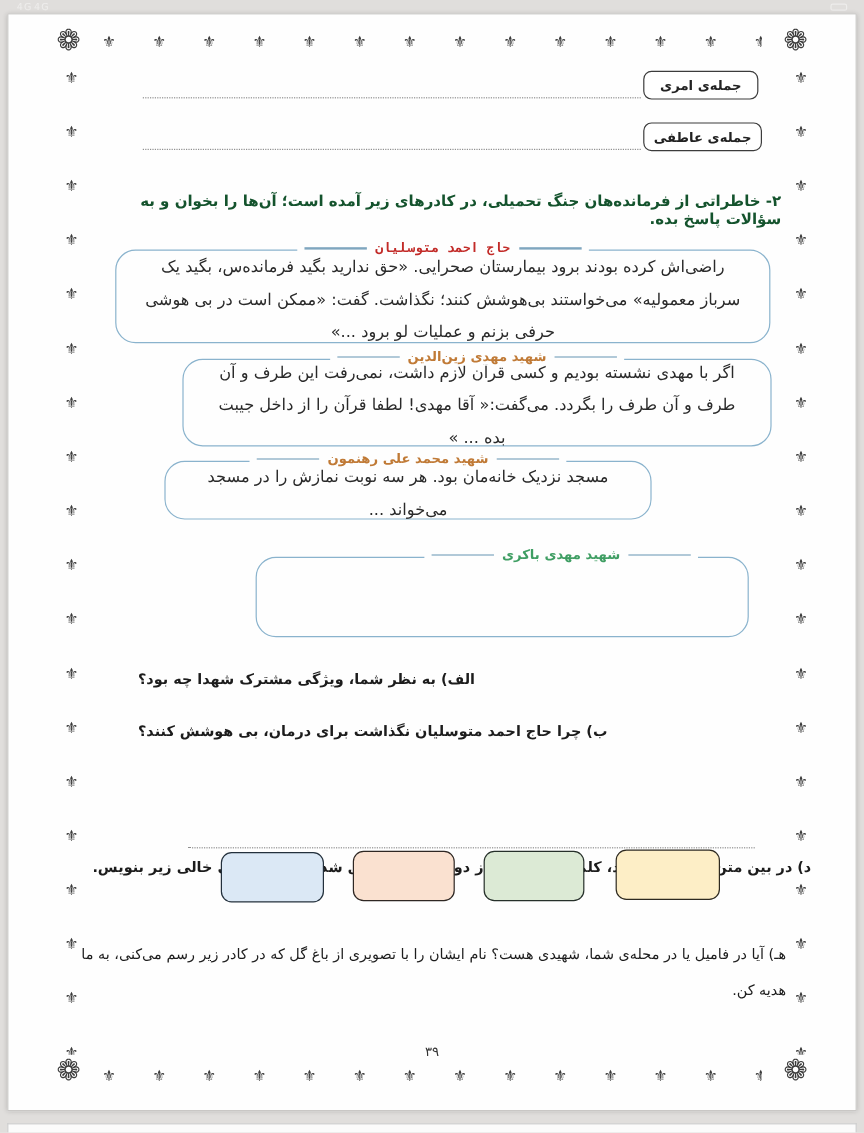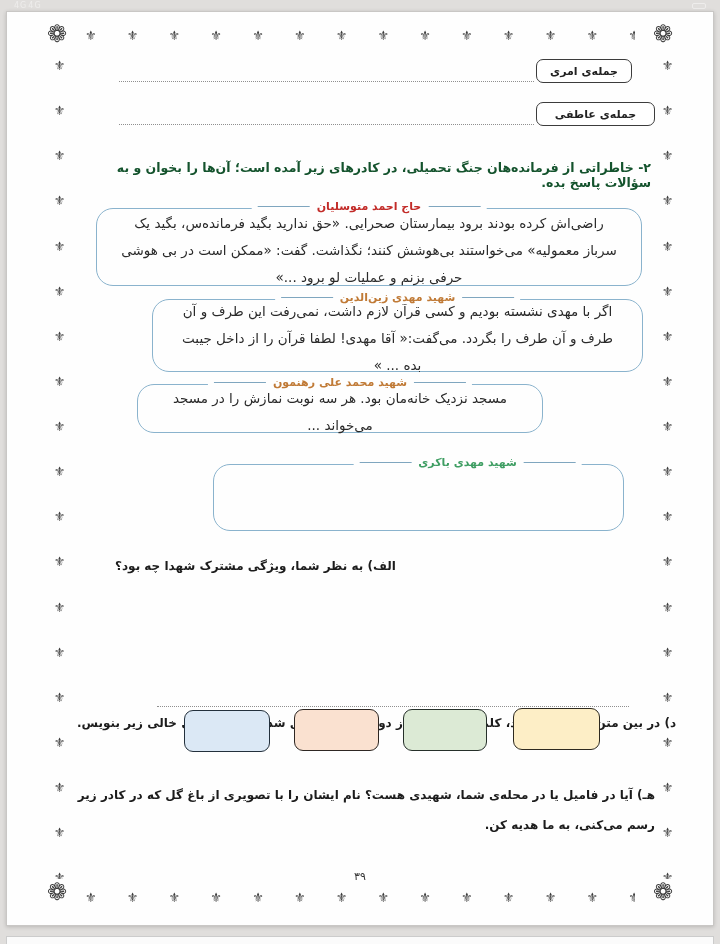--- a/index.html
+++ b/index.html
@@ -30,21 +30,21 @@
   .orn-left { left:38px; } .orn-right { right:38px; }
   .orn-corner { position:absolute; font-size:24px; line-height:1; }
   .orn-tl { left:40px; top:10px; } .orn-tr { right:40px; top:10px; }
   .orn-bl { left:40px; top:868px; } .orn-br { right:40px; top:868px; }
 
   
   .fill-box { position:absolute; border:1.4px solid #3c3c3c; border-radius:7px;
     background:#fff; font-size:11px; font-weight:600; color:#222;
     display:flex; align-items:center; justify-content:center; direction:rtl; }
   .fill-box-1 { left:529px; top:47px; width:96px; height:24px; }
-  .fill-box-2 { left:529px; top:90px;  width:119px; height:24px; }
+  .fill-box-2 { left:529px; top:90px;  width:99px; height:24px; }
   .dotline { position:absolute; border-bottom:1.6px dotted #8f8f8f; }
   .dot-1 { left:112px; top:69px; width:415px; }
   .dot-2 { left:112px; top:112px; width:415px; }
 
   
   .instruction { position:absolute; right:62px; left:90px; top:148px;
     direction:rtl; text-align:right; font-size:12.5px; font-weight:700; color:#14532d; }
 
   
   .mem-box { position:absolute; border:1.5px solid #8ab3cd; border-radius:17px;
@@ -52,21 +52,21 @@
   .mem-1 { left:89px;  top:196px; width:546px; height:78px; }
   .mem-2 { left:145px; top:287px; width:491px; height:73px; }
   .mem-3 { left:130px; top:372px; width:406px; height:49px; }
   .mem-4 { left:206px; top:452px; width:411px; height:67px; }
   .mem-title { position:absolute; top:-9px; left:50%; transform:translateX(-50%);
     background:#fefefe; padding:0 6px; white-space:nowrap; font-size:11px; font-weight:700;
     direction:rtl; display:flex; align-items:center; gap:7px; }
   .mem-4 .mem-title { left:62%; }
   .mem-title::before, .mem-title::after { content:""; display:inline-block;
     width:52px; height:1.5px; background:#7fa6bf; }
-  .t-red    { color:#c22b28; }
+  .t-red    { color:#c22b28;font-family:Liberation Mono, monospace; }
   .t-orange { color:#c07a36; }
   .t-green  { color:#3f9e63; }
   .mem-text { direction:rtl; text-align:center; font-size:13.5px; line-height:27px;
     color:#2a2a2a; padding:12px 20px 6px; }
 
   
   .q-row { position:absolute; right:60px; left:108px; display:flex; direction:rtl;
     align-items:flex-end;flex-direction:column; }
   .q-alef { top:547px; } .q-be { top:590px; } .q-jim { top:633px; } .q-dal { top:704px; right:60px; left:70px; }
   .q-text { white-space:nowrap; font-size:12px; font-weight:600; color:#1c1c1c; }
@@ -74,21 +74,21 @@
   .dot-extra { left:150px; right:84px; top:694px; }
 
   
   .ans-box { position:absolute; height:42px; border:1.7px solid #23303c; border-radius:9px; }
   .ans-1 { left:177px; top:698px; width:86px; background:#dbe8f5; }
   .ans-2 { left:287px; top:697px; width:85px; background:#fae1d0; border-color:#2e2723; }
   .ans-3 { left:396px; top:697px; width:84px; background:#dcead5; border-color:#26302a; }
   .ans-4 { left:506px; top:696px; width:87px; background:#fdeec6; border-color:#2e2a20; }
 
   .q-he { position:absolute; right:58px; left:58px; top:768px; direction:rtl;
-    text-align:right; font-size:12px; font-weight:700; color:#1c1c1c; line-height:30px; }
+    text-align:right; font-size:12px; font-weight:400; color:#1c1c1c; line-height:30px; }
 
   .page-number { position:absolute; left:0; right:0; top:858px; text-align:center;
     font-size:11px; color:#333; }
 </style>
 </head>
 <body>
 
 <div class="screen">
 
   <div class="status-strip">
@@ -138,20 +138,21 @@
 
     <div class="mem-box mem-4">
       <div class="mem-title t-green">شهید مهدی باکری</div>
     </div>
 
     <div class="q-row q-alef">
       <span class="q-text">الف) به نظر شما، ویژگی مشترک شهدا چه بود؟</span>
       <span class="q-dots"></span>
     </div>
     <div class="q-row q-be">
+      <span class="q-text">ب) چرا حاج احمد متوسلیان نگذاشت برای درمان، بی هوشش کنند؟</span>
       <span class="q-dots"></span>
     </div>
     <div class="q-row q-jim">
       <span class="q-dots"></span>
     </div>
     <div class="q-row q-dal">
       <span class="q-text">د) در بین متن خاطره‌ها بگرد، کلمه‌هایی را که از دو قسمت تشکیل شده‌اند، در جاهای خالی زیر بنویس.</span>
     </div>
     <div class="dotline dot-extra"></div>
 

